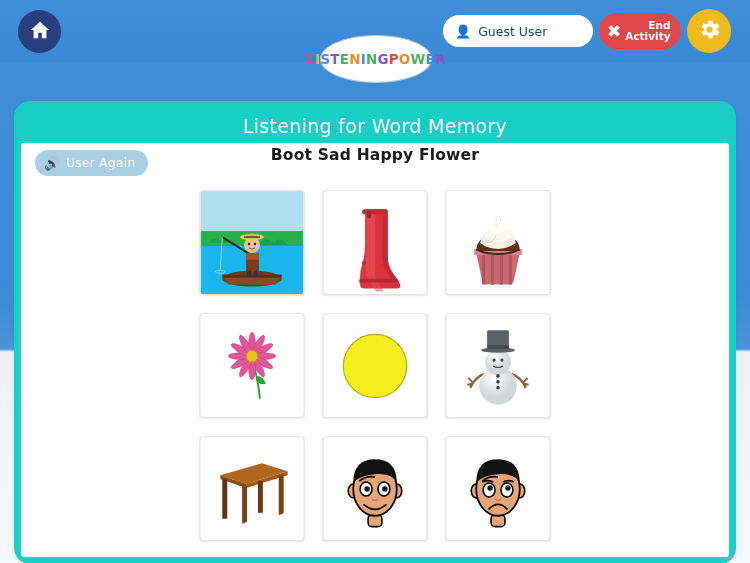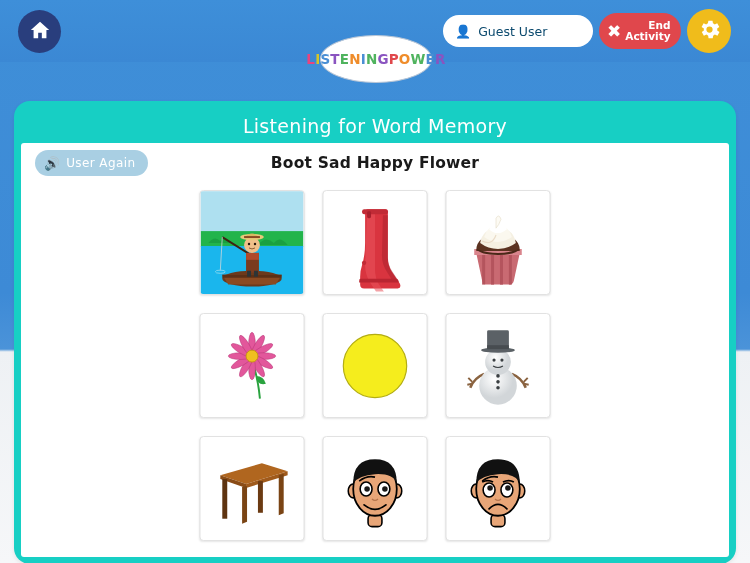--- a/index.html
+++ b/index.html
@@ -160,21 +160,21 @@
     border-radius: 13px;
     background: #a9cfe3;
     display: flex; align-items: center; gap: 6px;
     cursor: pointer;
   }
   .speaker-icon { font-size: 13px; color: #ffffff; line-height: 1; }
   .ha-label { color: #ffffff; font-size: 12px; letter-spacing: .4px; }
 
   .prompt {
     text-align: center;
-    padding-top: 11px;
+    padding-top: 3px;
     font-size: 15.5px;
     font-weight: bold;
     color: #1a1a1a;
     letter-spacing: .2px;
   }
 
   
   .grid {
     position: absolute;
     left: 50%; transform: translateX(-50%);

